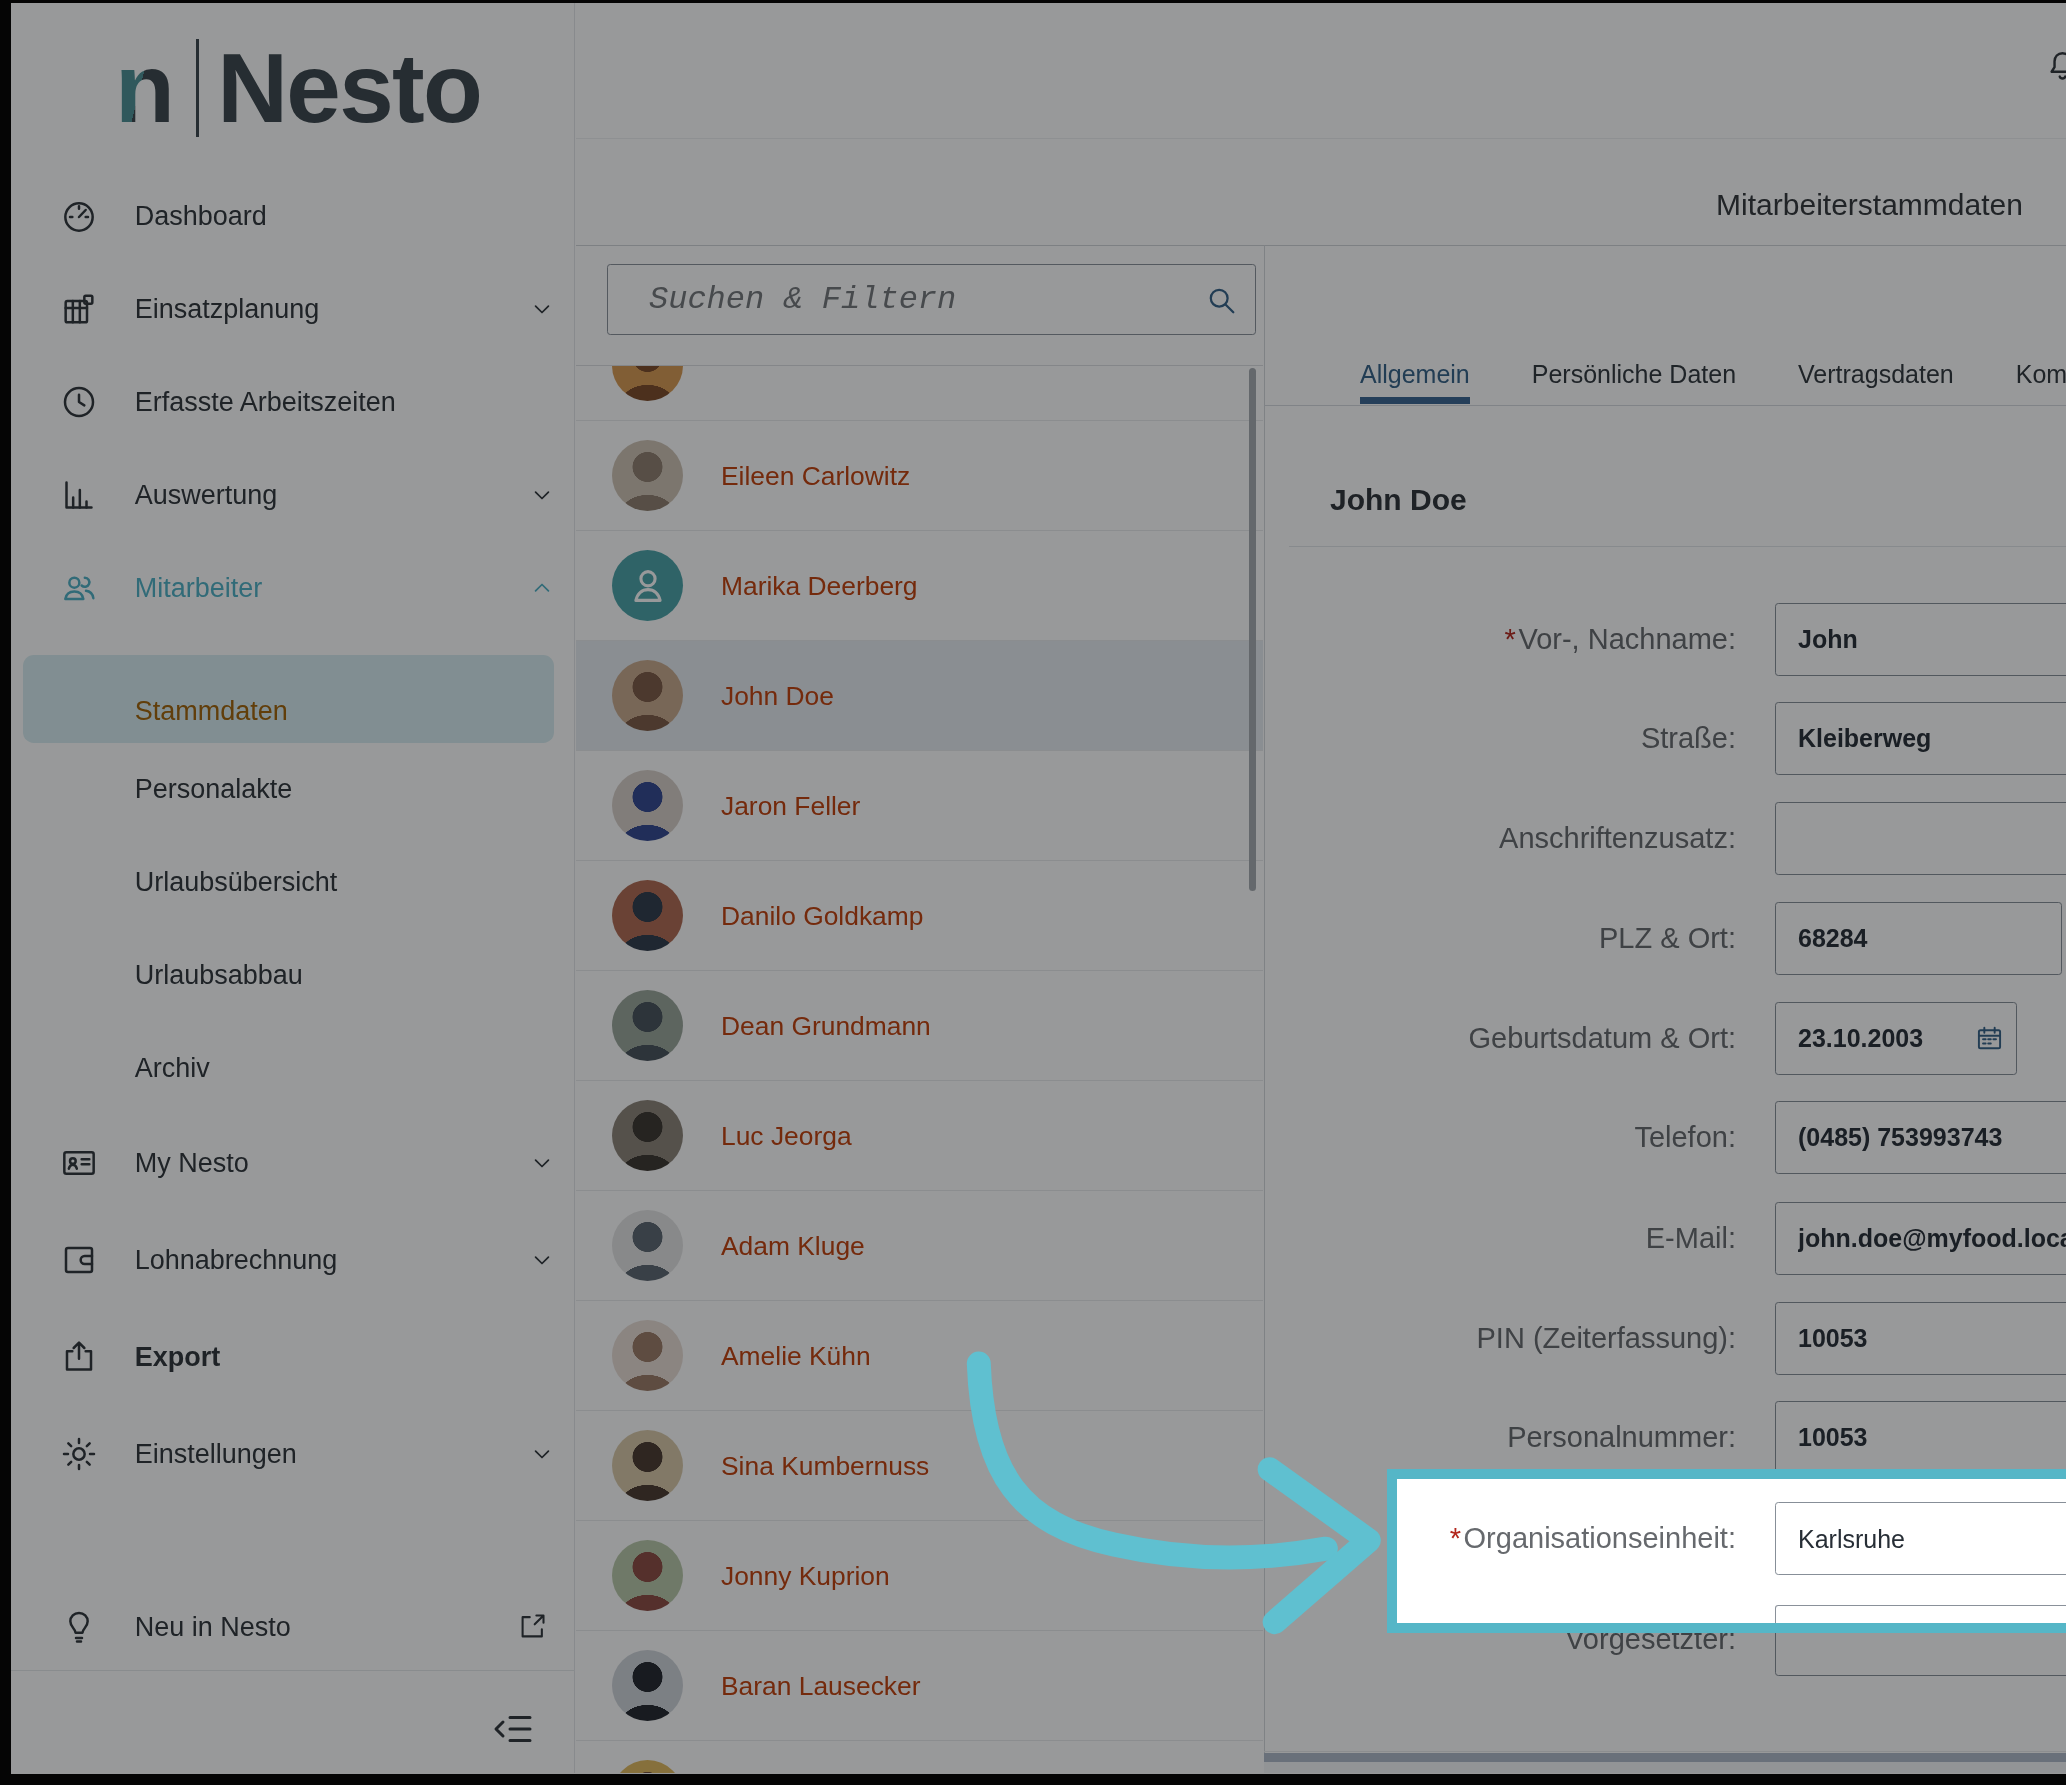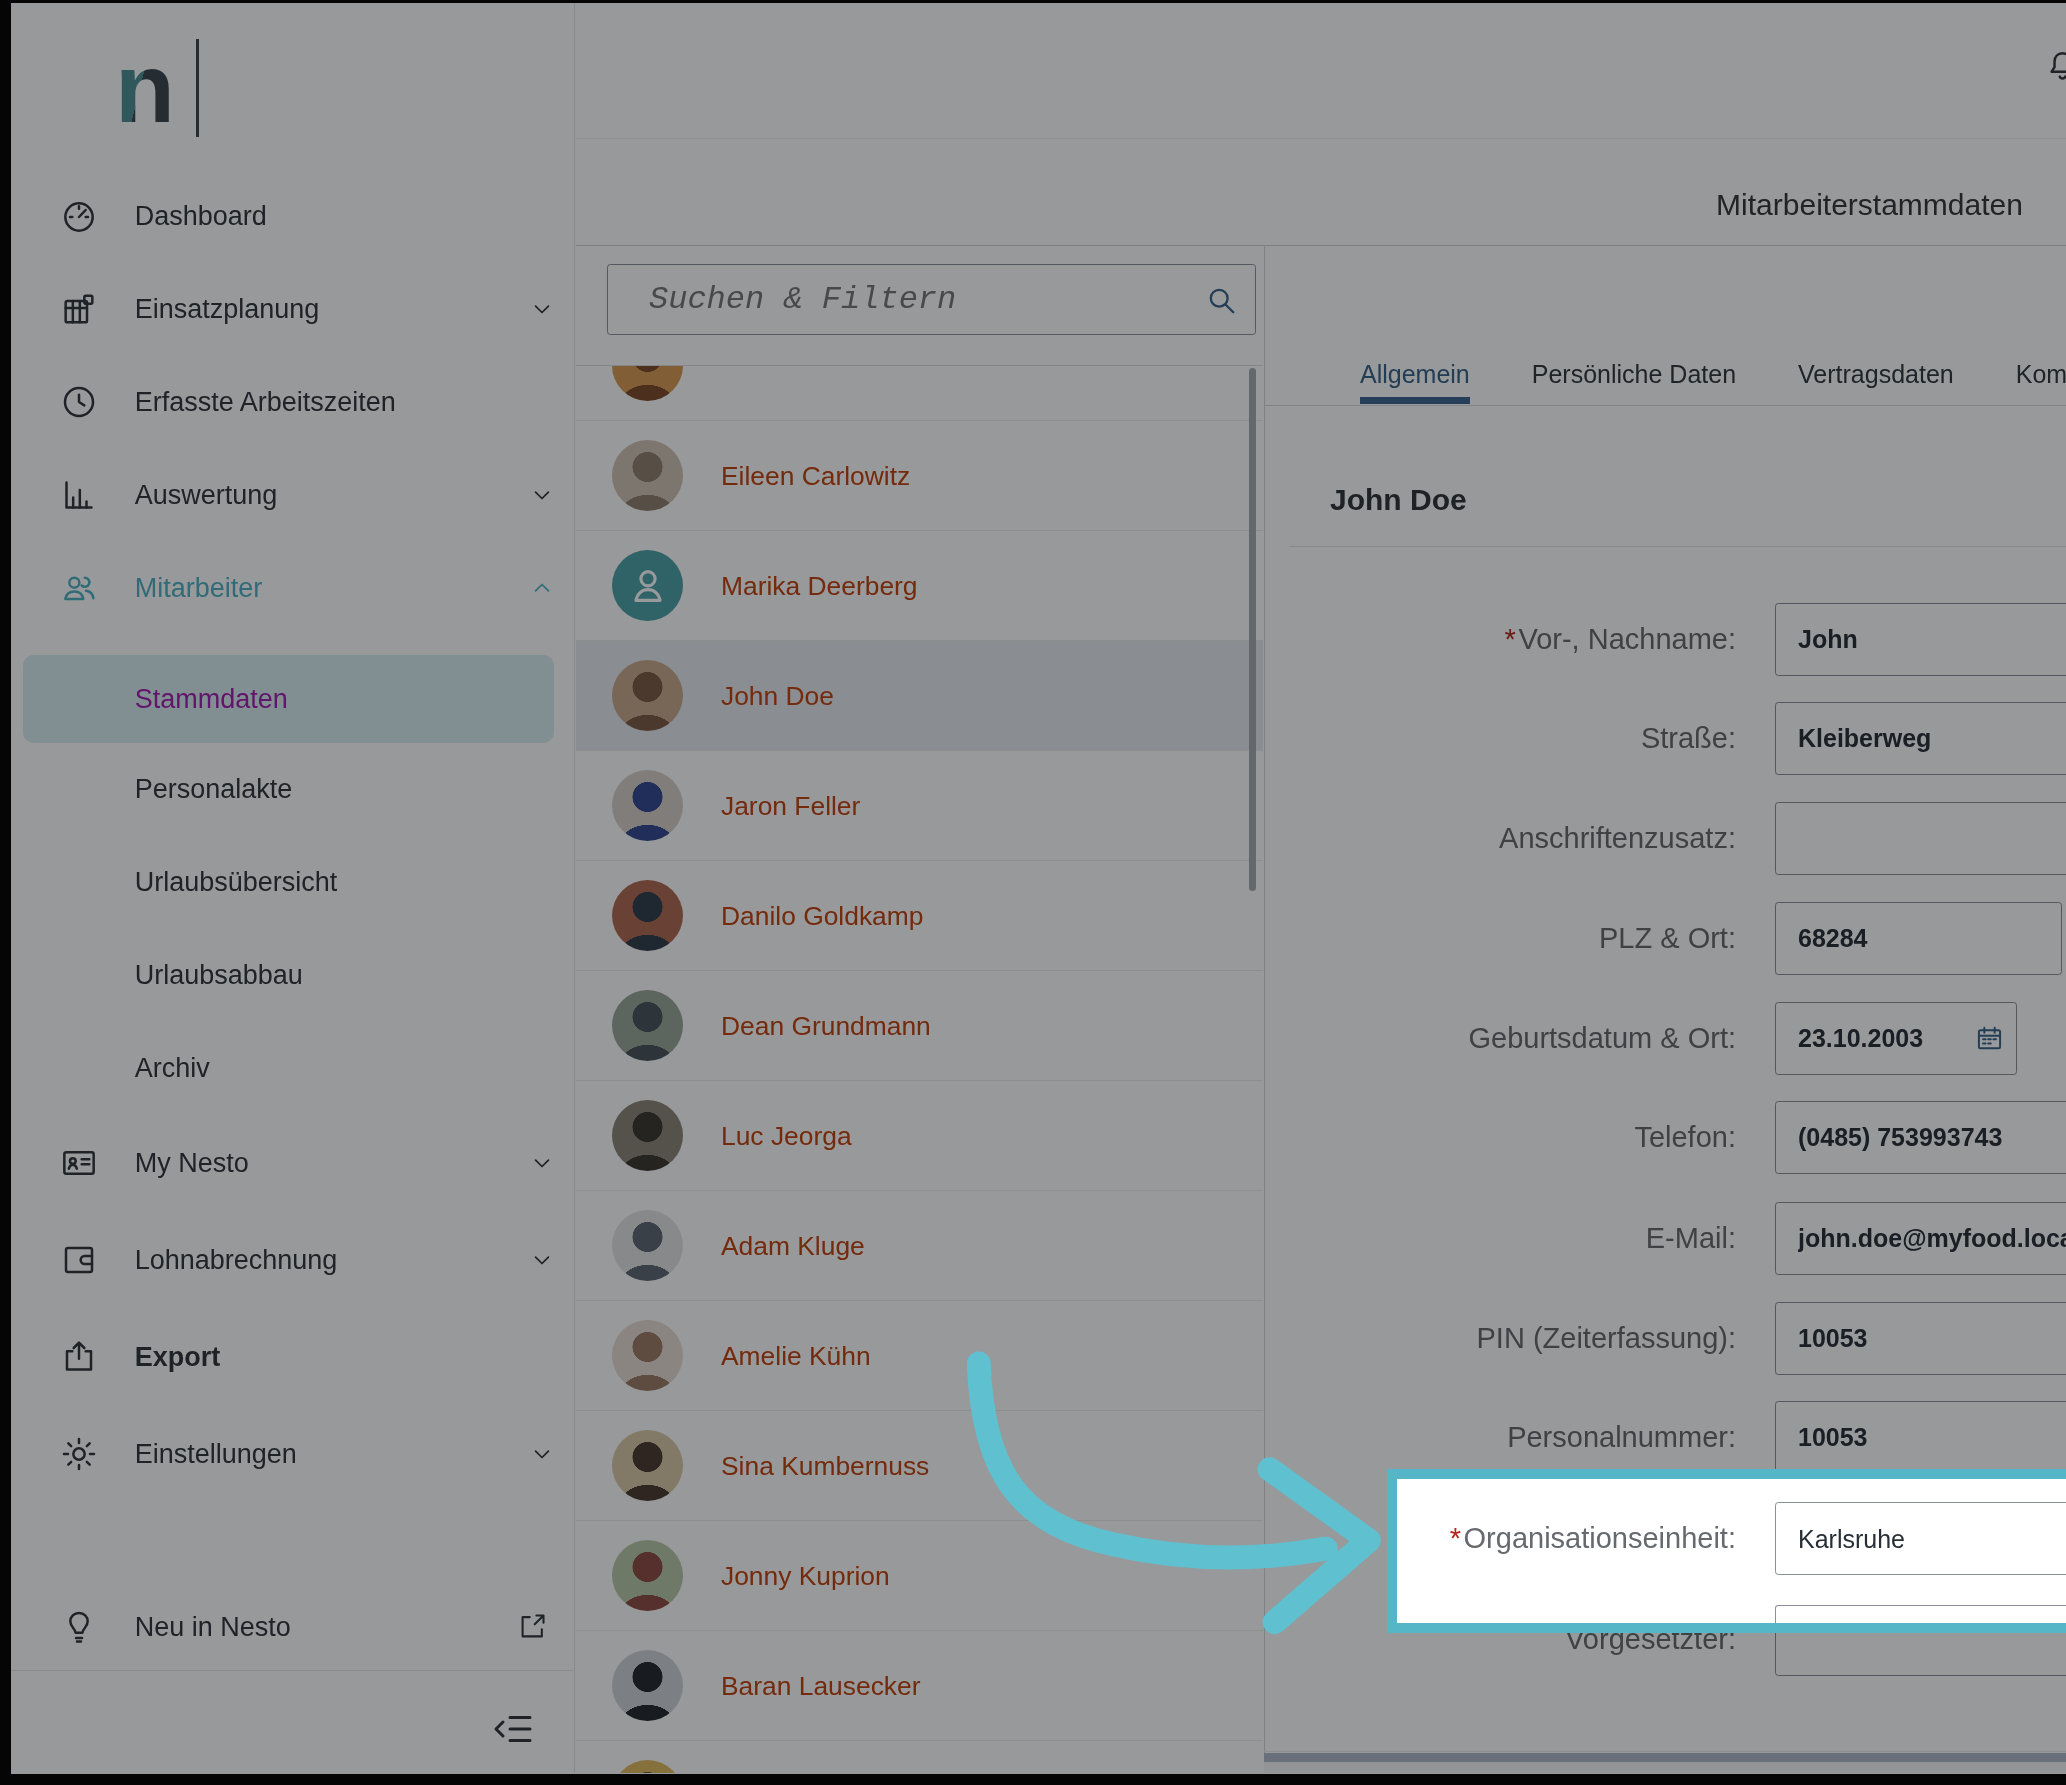--- a/index.html
+++ b/index.html
@@ -21,21 +21,21 @@
     -webkit-background-clip:text;background-clip:text;color:transparent;}
   .logo-bar{width:2.9px;height:98px;background:#3c464c;margin:0 18px 0 21.5px;}
   .logo-name{font-size:98px;font-weight:600;color:#3c464c;line-height:1;letter-spacing:-1.7px;}
   .nav-item{position:absolute;left:10.7px;width:564px;height:93px;cursor:pointer;}
   .nav-icon{position:absolute;left:48px;top:50%;margin-top:-20px;width:40px;height:40px;color:#2f353a;}
   .nav-label{position:absolute;left:124px;top:50%;transform:translateY(-50%);
     font-size:27px;color:#2f353a;white-space:nowrap;}
   .nav-chevron{position:absolute;left:517px;top:50%;margin-top:-14px;width:28px;height:28px;color:#2f353a;}
   .nav-item.active .nav-icon,.nav-item.active .nav-label,.nav-item.active .nav-chevron{color:#4fb0c4;}
   .pill{position:absolute;left:12.4px;top:1.7px;width:531px;height:88px;background:#d8edf1;border-radius:10.7px;}
-  .nav-item.selected .nav-label{color:#a21caf;}
+  .nav-item.selected .nav-label{color:#a16207;margin-top:12px;}
   .promo-ext{position:absolute;left:505px;top:50%;margin-top:-16.5px;width:33px;height:33px;color:#2f353a;}
   .side-divider{position:absolute;left:10.7px;top:1670px;width:564px;height:1.2px;background:#e6e8ea;}
   .collapse-btn{position:absolute;left:490px;top:1705px;width:48px;height:48px;color:#2f353a;cursor:pointer;}
 
   
   .tb-icon{position:absolute;width:39px;height:39px;color:#2f353a;cursor:pointer;}
 
   
   .hline,.vline{position:absolute;}
 
@@ -92,20 +92,21 @@
 </style>
 </head>
 <body>
 
 <div id="app">
 
   <div class="sidebar"></div>
   <div class="logo">
     <span class="logo-n">n</span>
     <span class="logo-bar"></span>
+    <span class="logo-name">Nesto</span>
   </div>
   <div id="nav-root">
       <div class="nav-item" style="top: 169px;">
         <span class="nav-icon icon">
           <svg viewBox="0 0 24 24">
             <circle cx="12" cy="12.6" r="8.2"></circle>
             <path d="M12 12.6l4-4.2"></path>
             <path d="M12 6.2v1.4M6.6 12.6H8M16 12.6h1.4"></path>
           </svg>
         </span>

